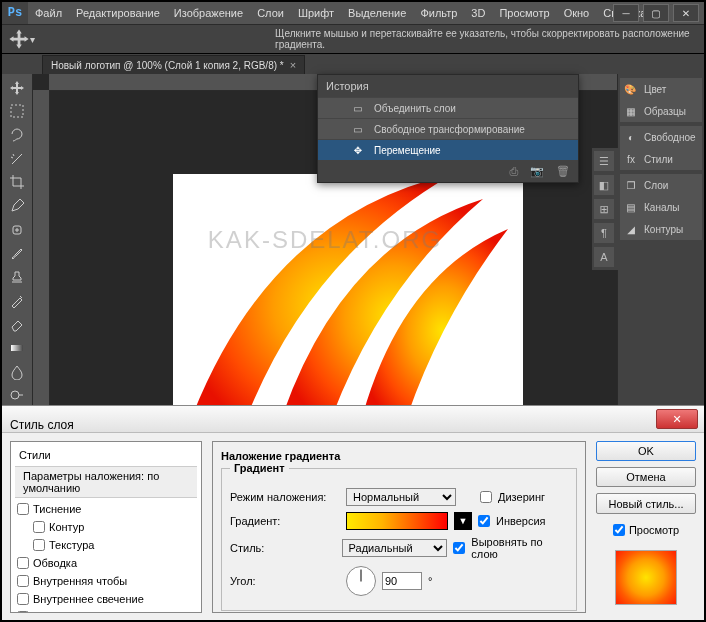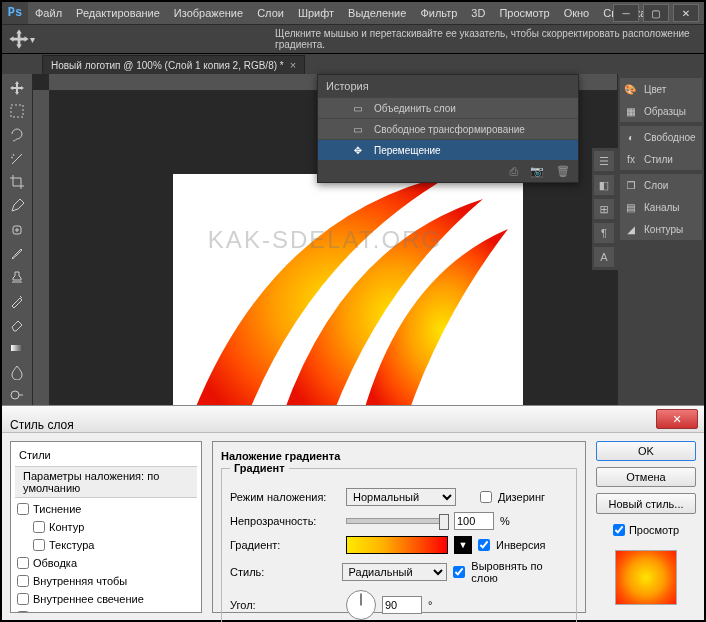--- a/index.html
+++ b/index.html
@@ -330,28 +330,20 @@
         <fieldset>
           <legend>Градиент</legend>
           <div class="row">
             <span class="lbl">Режим наложения:</span>
             <select><option>Нормальный</option></select>
             <span style="width:12px"></span>
             <input type="checkbox" class="chk" style="">
             <span>Дизеринг</span>
           </div>
           <div class="row">
-            <span class="lbl">Непрозрачность:</span>
-            <div class="slider">
-                <div class="thumb" style="left:92px"></div>
-              </div>
-            <input class="num" type="text" value="100" style="">
-            <span>%</span>
-          </div>
-          <div class="row">
             <span class="lbl">Градиент:</span>
             <div class="grad-prev"></div>
             <div class="grad-arrow">▼</div>
             <input type="checkbox" class="chk" checked="" style="">
             <span>Инверсия</span>
           </div>
           <div class="row">
             <span class="lbl">Стиль:</span>
             <select><option>Радиальный</option></select>
             <input type="checkbox" class="chk" checked="" style="">

